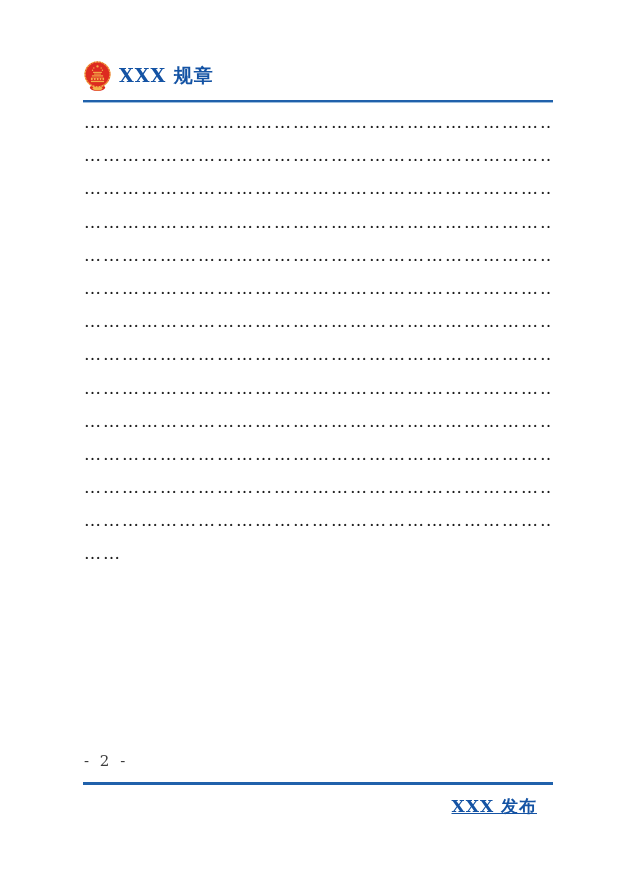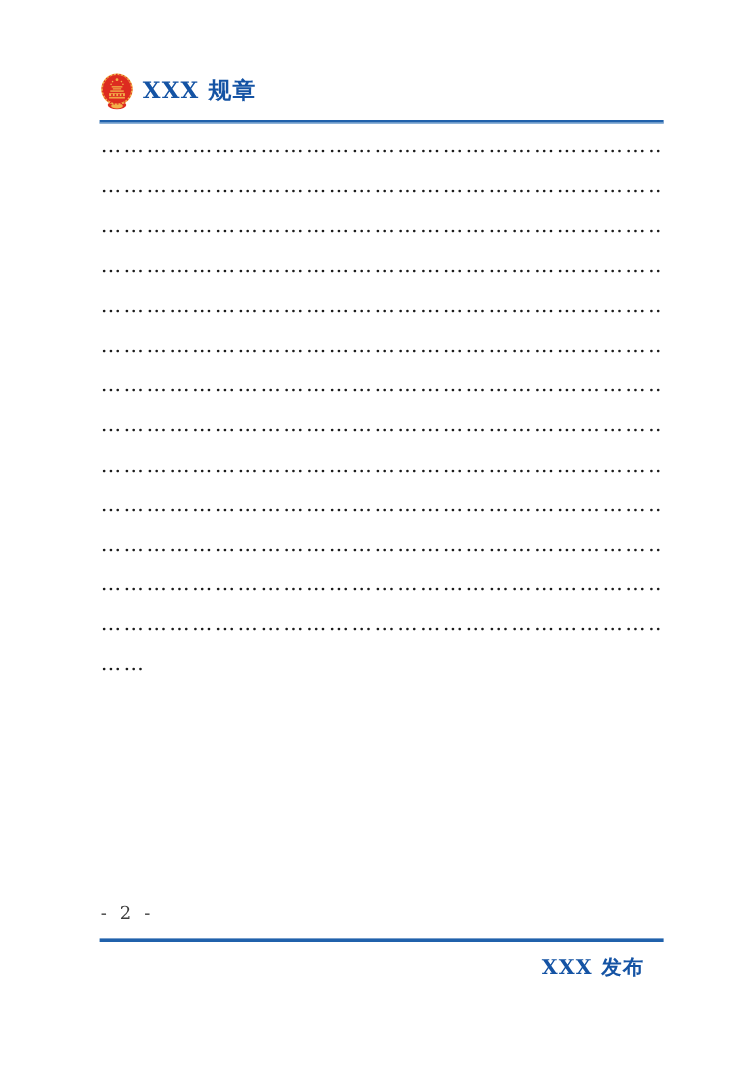--- a/index.html
+++ b/index.html
@@ -93,20 +93,21 @@
   }
   .publisher {
     position: absolute;
     right: 93px;
     top: 795px;
     color: #1453a4;
     font-size: 17px;
     font-weight: bold;
     letter-spacing: 1px;
     white-space: nowrap;
+    text-decoration: underline;
   }
 </style>
 </head>
 <body>
 
 <div class="page">
 
   <div class="header">
     <svg class="emblem" viewBox="0 0 30 33" xmlns="http://www.w3.org/2000/svg" aria-hidden="true">
 

